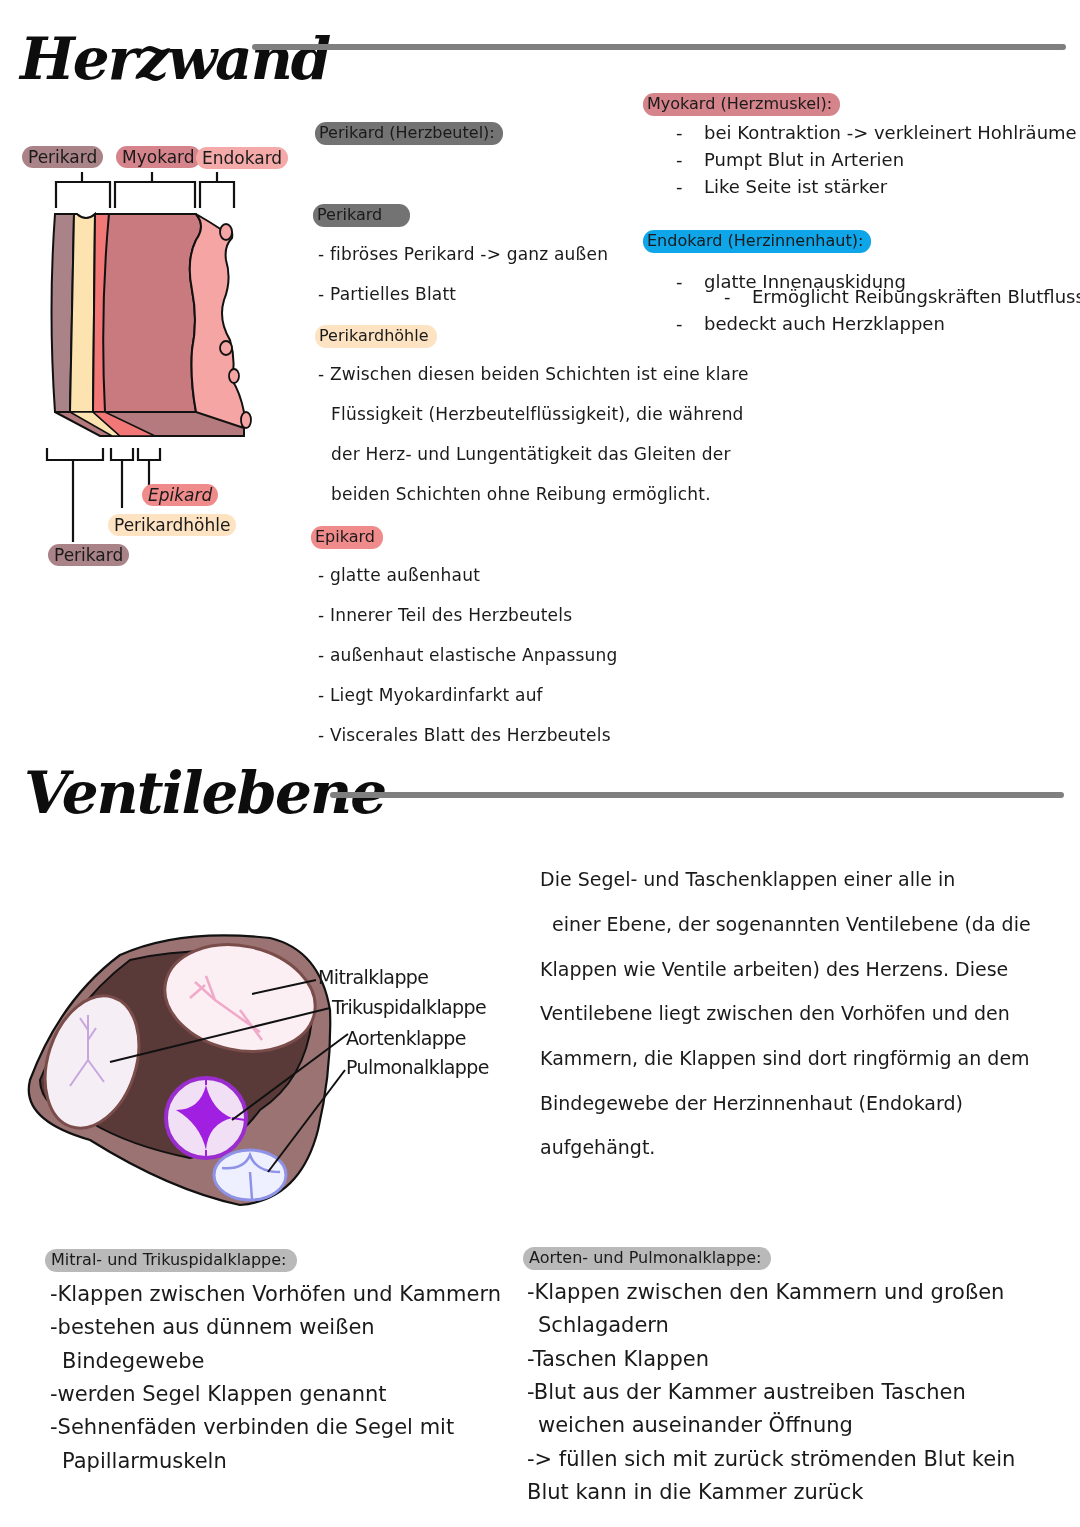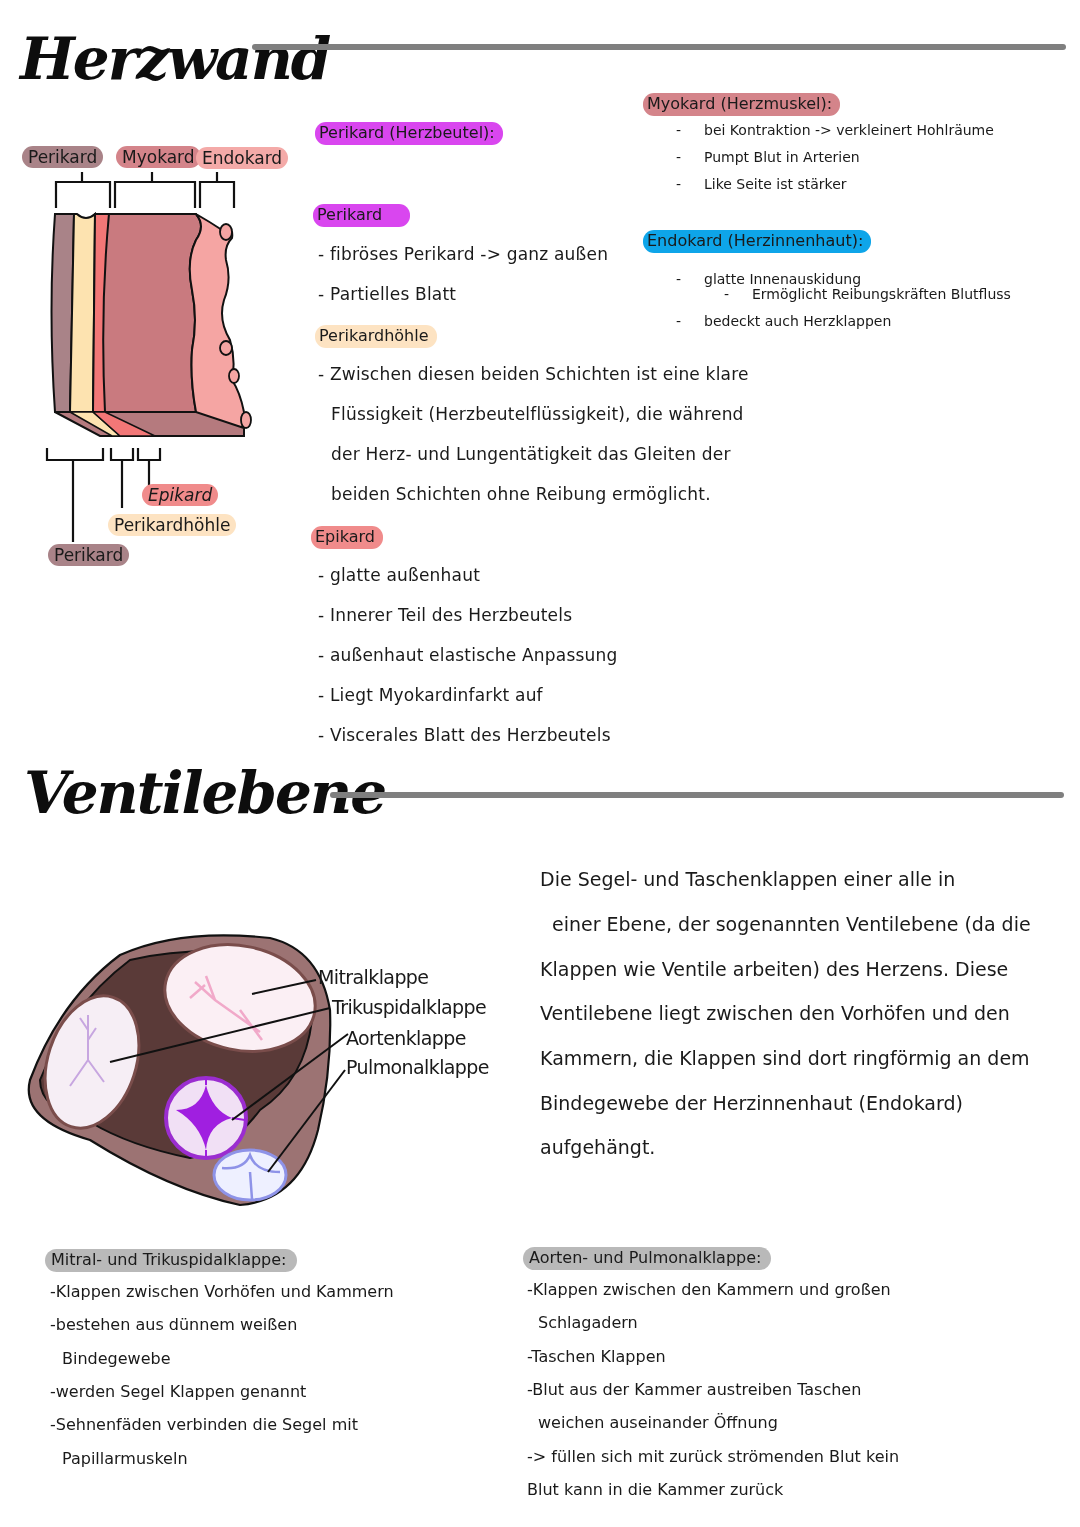--- a/index.html
+++ b/index.html
@@ -11,29 +11,29 @@
     .title {
       font-family: "DejaVu Serif", serif; font-style: italic; font-weight: bold;
       font-size: 58px; letter-spacing: -2px; color: #0d0d0d; line-height: 1;
     }
     .rule { height: 6px; background: #7f7f7f; border-radius: 3px; }
     .txt { font-size: 17px; line-height: 1; white-space: nowrap; letter-spacing: 0.2px; }
     .hl {
       display: inline-block; padding: 2px 8px 3px 4px; border-radius: 11px;
       font-size: 16px; line-height: 1.1; white-space: nowrap;
     }
-    .hl-peri { background: #d946ef; }
+    .hl-peri { background: #737373; }
     .hl-myo { background: #d4848a; }
     .hl-endo { background: #0ea5e9; }
     .hl-epi { background: #f08b8b; }
     .hl-hoehle { background: #fde3c2; }
     .hl-gray { background: #b9b9b9; font-size: 16px; padding: 2px 10px 3px 6px; border-radius: 12px; }
-    .bullets .row { position: absolute; font-size: 14px; white-space: nowrap; }
+    .bullets .row { position: absolute; font-size: 18px; white-space: nowrap; }
     .bullets .dash { display: inline-block; width: 28px; }
-    .big { font-size: 16px; line-height: 1; white-space: nowrap; }
+    .big { font-size: 21px; line-height: 1; white-space: nowrap; }
     .para { font-size: 19px; line-height: 1; white-space: nowrap; }
     .lbl { font-size: 17px; padding: 1px 6px; border-radius: 12px; white-space: nowrap; }
     .valve-lbl { font-family: "DejaVu Sans", sans-serif; font-size: 19px; letter-spacing: -0.6px; white-space: nowrap; }
   </style>
 </head>
 <body>
 
 <div class="abs title" style="left:20px; top:30px;">Herzwand</div>
 <div class="abs rule" style="left:252px; top:44px; width:814px;"></div>
 

